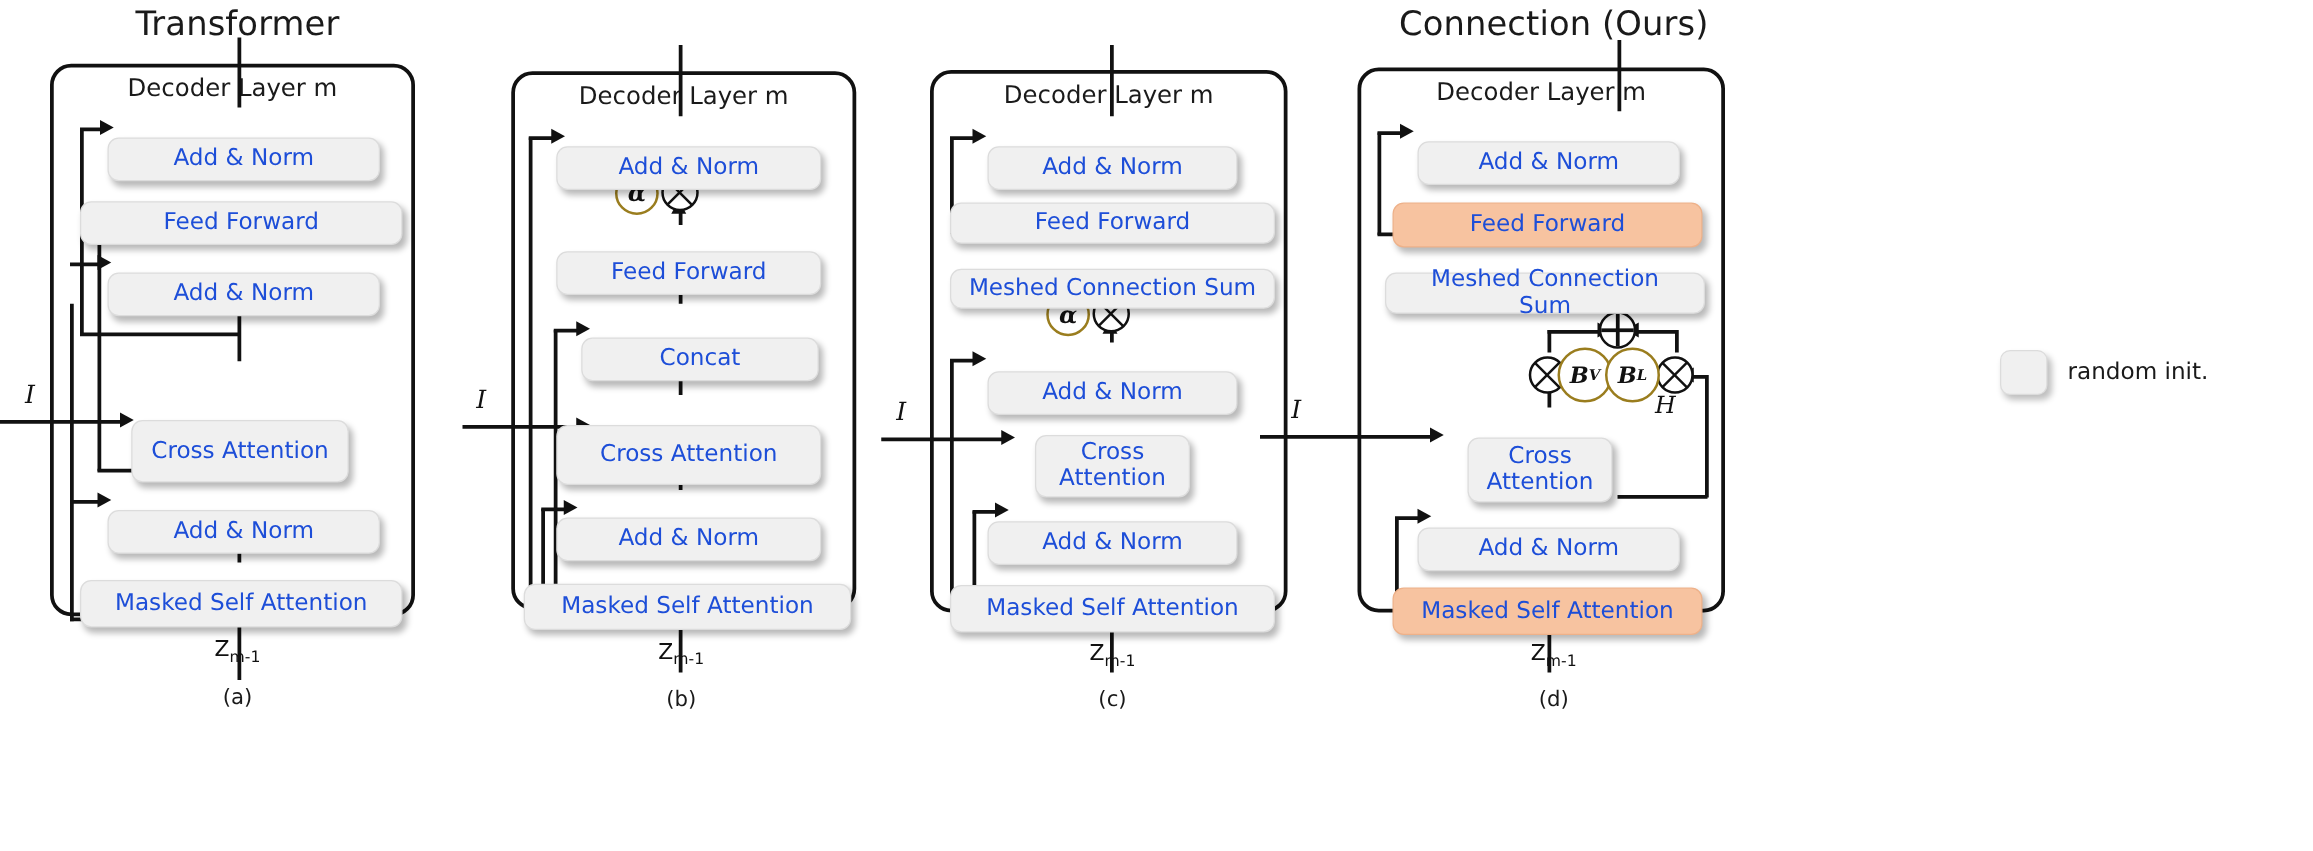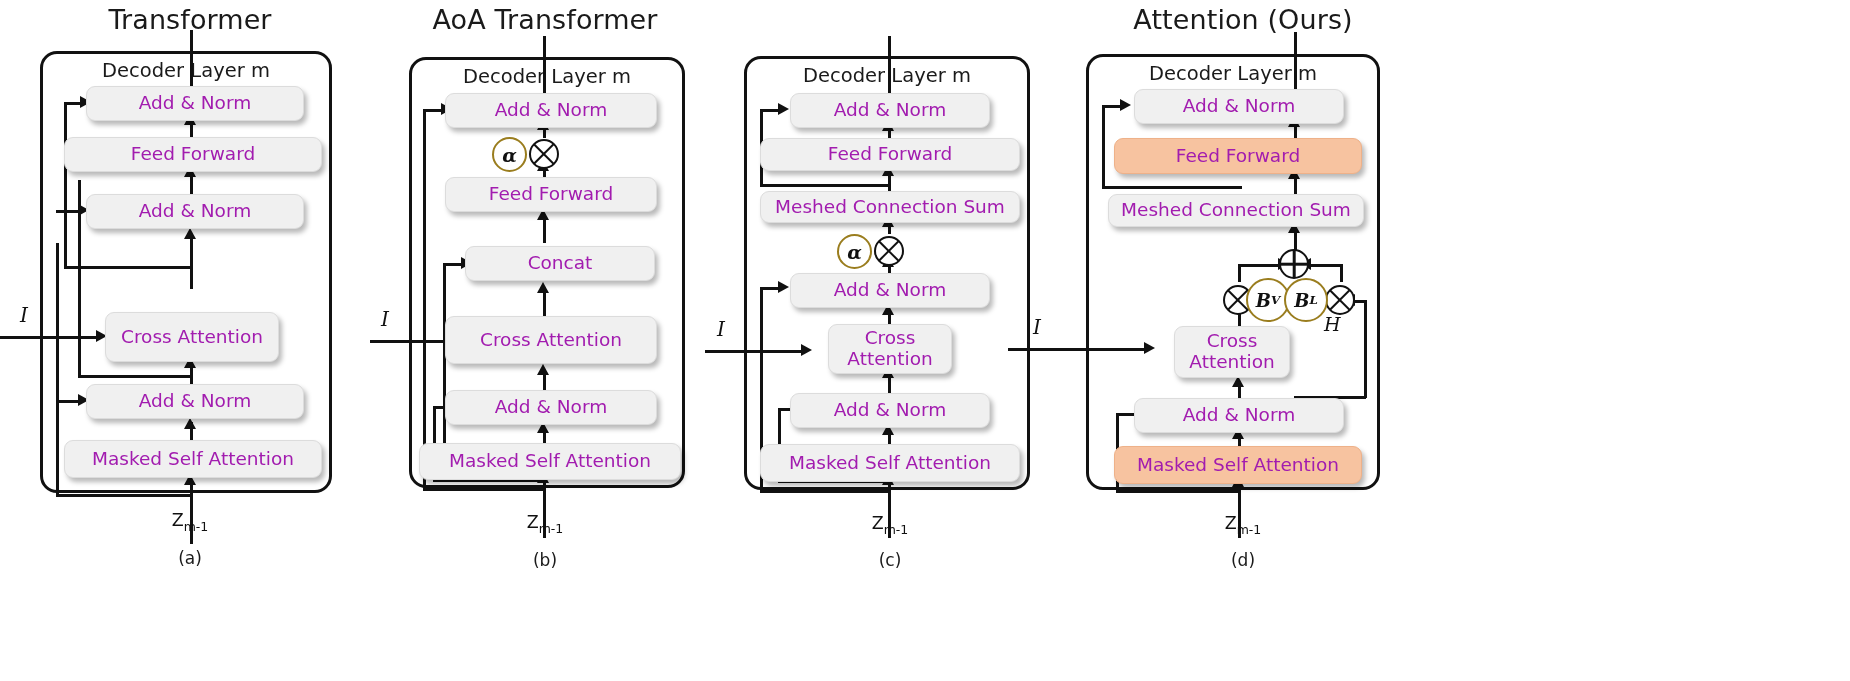--- a/index.html
+++ b/index.html
@@ -62,24 +62,25 @@
 
   
   .mod {
     position: absolute;
     display: flex;
     align-items: center;
     justify-content: center;
     text-align: center;
     border-radius: 9px;
     font-size: 18.5px;
-    color: #a21caf;
+    color: #1d4ed8;
     line-height: 1.12;
-    padding: 0 4px;
+    padding: 0 14px;
     box-shadow: 3px 4px 5px rgba(0,0,0,.28);
+    margin-top: 24px;
   }
   .mod.random {
     background: #f0f0f0;
     border: 1px solid #dcdcdc;
   }
   .mod.pretrained {
     background: #f7c3a0;
     border: 1px solid #eeb189;
   }
 
@@ -240,21 +241,20 @@
     <div class="mod random" style="left:86px; top:384px; width:218px; height:35px;">Add &amp; Norm</div>
     <div class="mod random" style="left:64px; top:440px; width:258px; height:38px;">Masked Self Attention</div>
 
     <div class="zlabel" style="top:510px; left:0px; width:380px;">
       <span>Z</span><span class="sub">m-1</span>
     </div>
     <div class="sub-caption" style="top:548px; left:0px; width:380px;">(a)</div>
   </div>
 
   <div class="panel" style="left:385px; width:320px;">
-    <div class="panel-title">AoA Transformer</div>
 
     <div class="decoder-box" style="left:24px; top:57px; width:276px; height:431px;"></div>
     <div class="decoder-caption" style="top:65px; left:24px; width:276px;">Decoder Layer m</div>
 
     <div class="ln v" style="left:38px; top:110px; width:2.6px; height:381px;"></div>
     <div class="ln h" style="left:38px; top:488px; width:122px;"></div>
     <div class="ln h" style="left:38px; top:109px; width:22px;"></div>
     <div class="arw right" style="left:56px; top:103px;"></div>
 
     <div class="ln v" style="left:58px; top:264px; width:2.6px; height:207px;"></div>
@@ -359,21 +359,21 @@
     <div class="mod random" style="left:60px; top:393px; width:200px; height:35px;">Add &amp; Norm</div>
     <div class="mod random" style="left:30px; top:444px; width:260px; height:38px;">Masked Self Attention</div>
 
     <div class="zlabel" style="top:513px; left:0px; width:320px;">
       <span>Z</span><span class="sub">m-1</span>
     </div>
     <div class="sub-caption" style="top:550px; left:0px; width:320px;">(c)</div>
   </div>
 
   <div class="panel" style="left:1078px; width:330px;">
-    <div class="panel-title">Attention (Ours)</div>
+    <div class="panel-title">Connection (Ours)</div>
 
     <div class="decoder-box" style="left:8px; top:54px; width:294px; height:436px;"></div>
     <div class="decoder-caption" style="top:62px; left:8px; width:294px;">Decoder Layer m</div>
 
     <div class="ln v" style="left:24px; top:106px; width:2.6px; height:82px;"></div>
     <div class="ln h" style="left:24px; top:186px; width:140px;"></div>
     <div class="ln h" style="left:24px; top:105px; width:22px;"></div>
     <div class="arw right" style="left:42px; top:99px;"></div>
 
     <div class="ln v" style="left:38px; top:414px; width:2.6px; height:78px;"></div>
@@ -436,15 +436,19 @@
     <div class="mod random" style="left:56px; top:398px; width:210px; height:35px;">Add &amp; Norm</div>
     <div class="mod pretrained" style="left:36px; top:446px; width:248px; height:38px;">Masked Self Attention</div>
 
     <div class="zlabel" style="top:513px; left:0px; width:330px;">
       <span>Z</span><span class="sub">m-1</span>
     </div>
     <div class="sub-caption" style="top:550px; left:0px; width:330px;">(d)</div>
   </div>
 
   <div id="legend" style="left:1600px; top:200px; width:250px; height:140px;">
+    <div class="legend-row" style="left:0px; top:80px;">
+      <div class="legend-swatch random"></div>
+      <div class="legend-text">random init.</div>
+    </div>
   </div>
 
 </div>
 
 </body></html>

